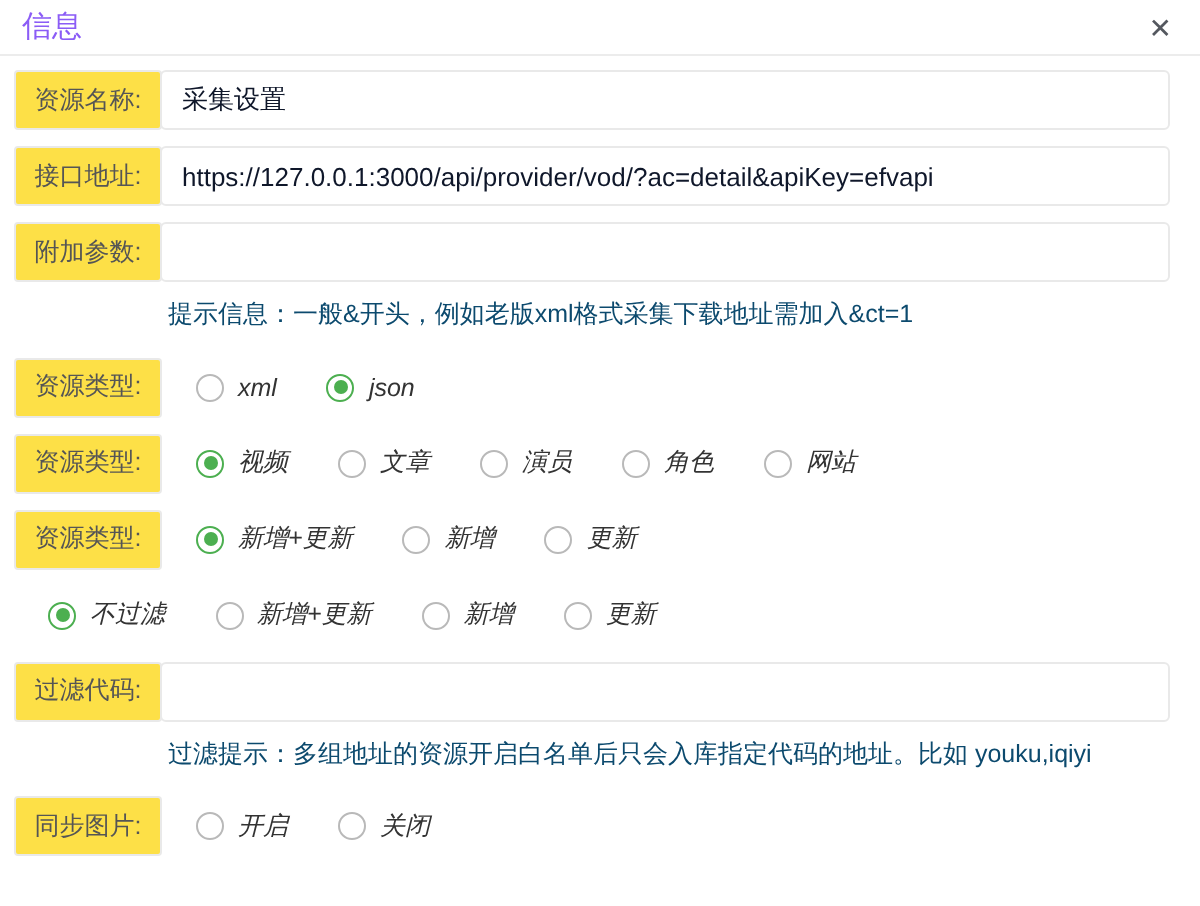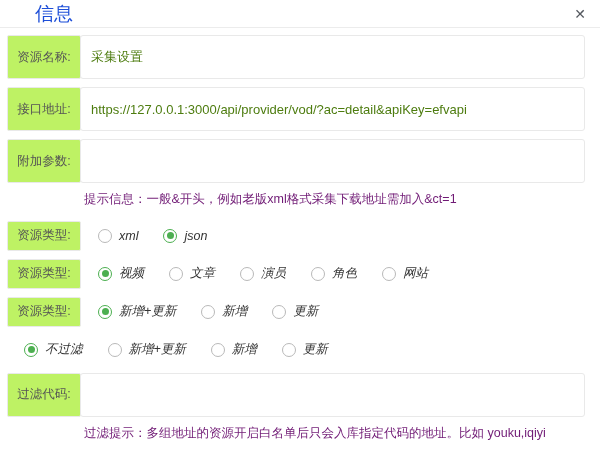--- a/index.html
+++ b/index.html
@@ -7,54 +7,54 @@
   body {
     width: 600px; height: 453px; overflow: hidden;
     background: #fff;
     font-family: "Liberation Sans", sans-serif;
     -webkit-font-smoothing: antialiased;
   }
   .dialog-header {
     height: 28px; display: flex; align-items: center; justify-content: space-between;
     padding: 0 12px 0 11px; border-bottom: 1px solid #ececec;
   }
-  .dialog-title { font-size: 19px; color: #1d4ed8; margin-left: 24px; }
+  .dialog-title { font-size: 15px; color: #8b5cf6; }
   .close-btn {
     font-size: 14px; color: #54585f; cursor: pointer; line-height: 1;
     background: none; border: none; padding: 2px; font-family: inherit;
   }
   .content { padding: 7px 15px 0 7px; }
   .row { display: flex; align-items: stretch; margin-bottom: 8px; min-height: 30px; }
   .label-cell {
     width: 74px; flex: 0 0 74px;
-    border: 1px solid #e9e9e9; background: #bef264; border-radius: 2px;
+    border: 1px solid #e9e9e9; background: #fde047; border-radius: 2px;
     color: #555; font-size: 12.5px;
     display: flex; align-items: center; justify-content: center;
   }
   .input-cell {
-    flex: 1; height: 44px; margin-left: -1px;
+    flex: 1; height: 30px; margin-left: -1px;
     border: 1px solid #e9e9e9; border-radius: 3px; background: #fff;
-    padding: 0 10px; font-size: 13px; color: #4d7c0f;
+    padding: 0 10px; font-size: 13px; color: #0f172a;
     font-family: "Liberation Sans", sans-serif; outline: none;
   }
   .radio-zone { flex: 1; display: flex; align-items: center; padding-left: 17px; font-style: italic; }
   .radio-item {
     display: inline-flex; align-items: center; margin-right: 25px;
     cursor: pointer; font-size: 12.5px; color: #333;
   }
   .radio-circle {
     width: 14px; height: 14px; border-radius: 50%; background: #fff;
     border: 1px solid #b9b9b9; margin-right: 7px; position: relative; flex: 0 0 14px;
   }
   .radio-item.checked .radio-circle { border: 1.5px solid #4caf50; }
   .radio-item.checked .radio-circle::after {
     content: ""; position: absolute; left: 2.5px; top: 2.5px; right: 2.5px; bottom: 2.5px;
     border-radius: 50%; background: #4caf50;
   }
-  .hint { color: #701a75; font-size: 12.5px; padding-left: 77px; margin: 0 0 12px; line-height: 1.4; }
+  .hint { color: #0c4a6e; font-size: 12.5px; padding-left: 77px; margin: 0 0 12px; line-height: 1.4; }
 </style>
 </head>
 <body>
 
 <div class="dialog-header">
   <span class="dialog-title">信息</span>
   <button class="close-btn">✕</button>
 </div>
 
 <div class="content">

